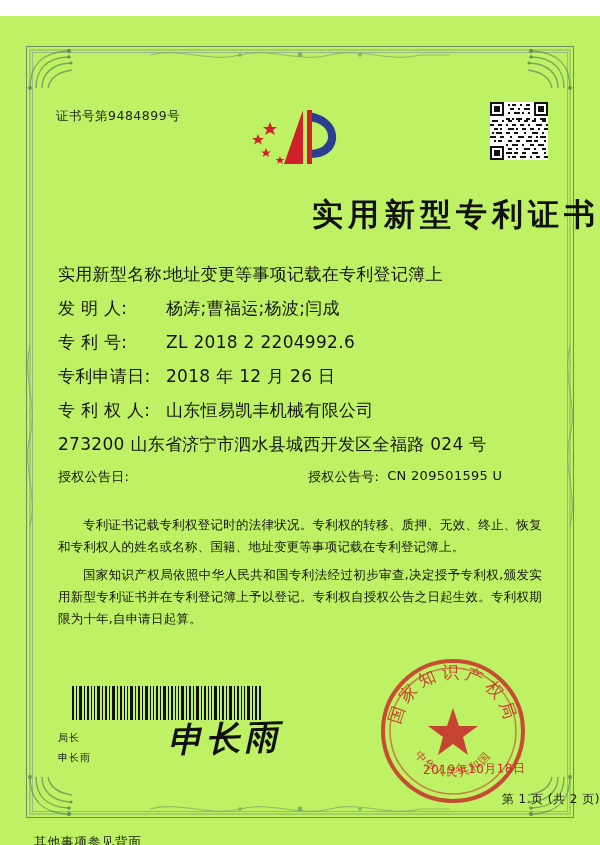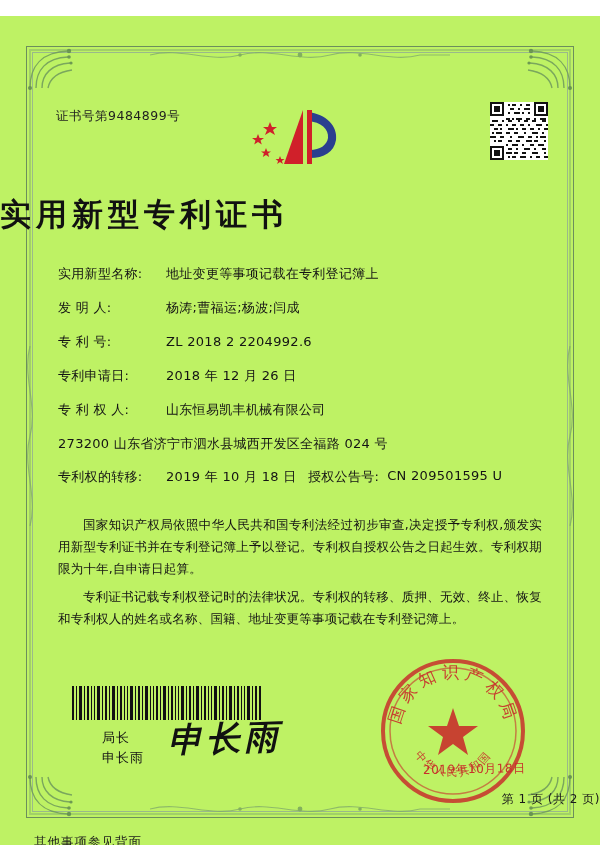--- a/index.html
+++ b/index.html
@@ -90,40 +90,40 @@
     transform: translateX(-50%);
     top: 88px;
     width: 120px;
     height: 70px;
   }
 
   .title {
     position: absolute;
     left: 0; right: 0;
     top: 178px;
-    text-align: left;
+    text-align: right;
     font-size: 31px;
     letter-spacing: 5px;
     font-weight: bold;
     color: #111;
     font-family: "DejaVu Sans", "Liberation Sans", sans-serif;
   }
 
   
   .fields {
     position: absolute;
     left: 58px;
     top: 248px;
     width: 484px;
   }
   .field-row {
     display: flex;
     align-items: flex-end;
     margin-bottom: 14px;
-    font-size: 13px;
+    font-size: 17px;
     line-height: 20px;
     color: #141414;
   }
   .field-label {
     flex: 0 0 auto;
     white-space: nowrap;
     letter-spacing: .3px;
   }
   .field-label.w-5 { width: 108px; }
   .field-value {
@@ -165,25 +165,24 @@
     top: 670px;
     width: 190px;
     height: 34px;
   }
 
   
   .sign-label {
     position: absolute;
     left: 58px;
     top: 712px;
-    font-size: 13px;
+    font-size: 10px;
     line-height: 20px;
     color: #141414;
     letter-spacing: 1px;
-    margin-left: 44px;
   }
   .sign-script {
     position: absolute;
     left: 168px;
     top: 700px;
     font-size: 34px;
     font-family: "DejaVu Serif", "Liberation Serif", serif;
     font-style: italic;
     font-weight: bold;
     color: #111;
@@ -471,33 +470,32 @@
     <div class="field-row">
       <span class="field-label w-5">专 利 权 人:</span>
       <span class="field-value">山东恒易凯丰机械有限公司</span>
     </div>
     <div class="field-row">
       <span class="field-value">273200 山东省济宁市泗水县城西开发区全福路 024 号</span>
     </div>
 
     <div class="grant-row">
       <span class="grant-left">
-        <span class="field-label" style="width:108px">专利权的转移:</span>
-        <span class="field-value">2019 年 10 月 18 日</span>
+        <span class="field-label" style="width:108px">授权公告日:</span>
       </span>
       <span class="grant-right">
         <span class="field-label" style="margin-right:8px">授权公告号:</span>
         <span class="field-value">CN 209501595 U</span>
       </span>
     </div>
   </div>
 
   <div class="paras">
+    <p class="para">专利证书记载专利权登记时的法律状况。专利权的转移、质押、无效、终止、恢复和专利权人的姓名或名称、国籍、地址变更等事项记载在专利登记簿上。</p>
     <p class="para">国家知识产权局依照中华人民共和国专利法经过初步审查,决定授予专利权,颁发实用新型专利证书并在专利登记簿上予以登记。专利权自授权公告之日起生效。专利权期限为十年,自申请日起算。</p>
-    <p class="para">专利证书记载专利权登记时的法律状况。专利权的转移、质押、无效、终止、恢复和专利权人的姓名或名称、国籍、地址变更等事项记载在专利登记簿上。</p>
   </div>
 
   <svg class="barcode" viewBox="0 0 190 34" shape-rendering="crispEdges">
     <g fill="#111">
       <rect x="0" y="0" width="2" height="34"></rect>
         <rect x="4" y="0" width="1" height="34"></rect>
       <rect x="7" y="0" width="3" height="34"></rect>
         <rect x="12" y="0" width="1" height="34"></rect>
       <rect x="15" y="0" width="2" height="34"></rect>
         <rect x="19" y="0" width="1" height="34"></rect>

